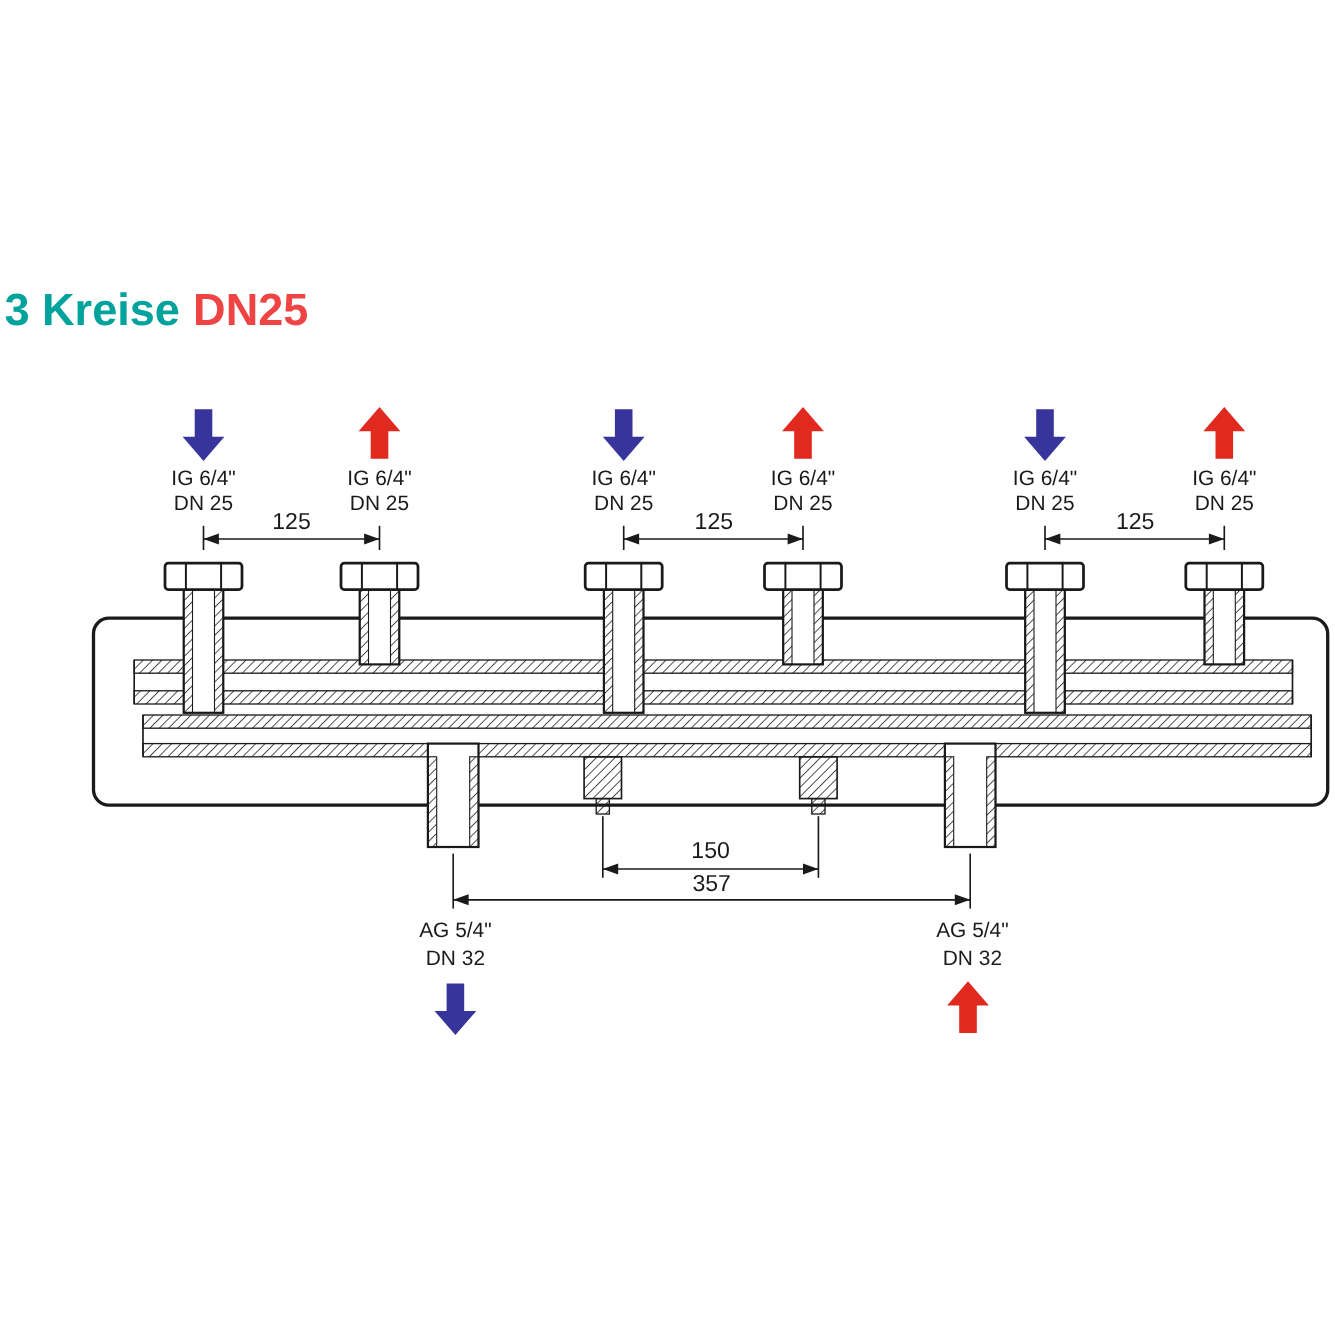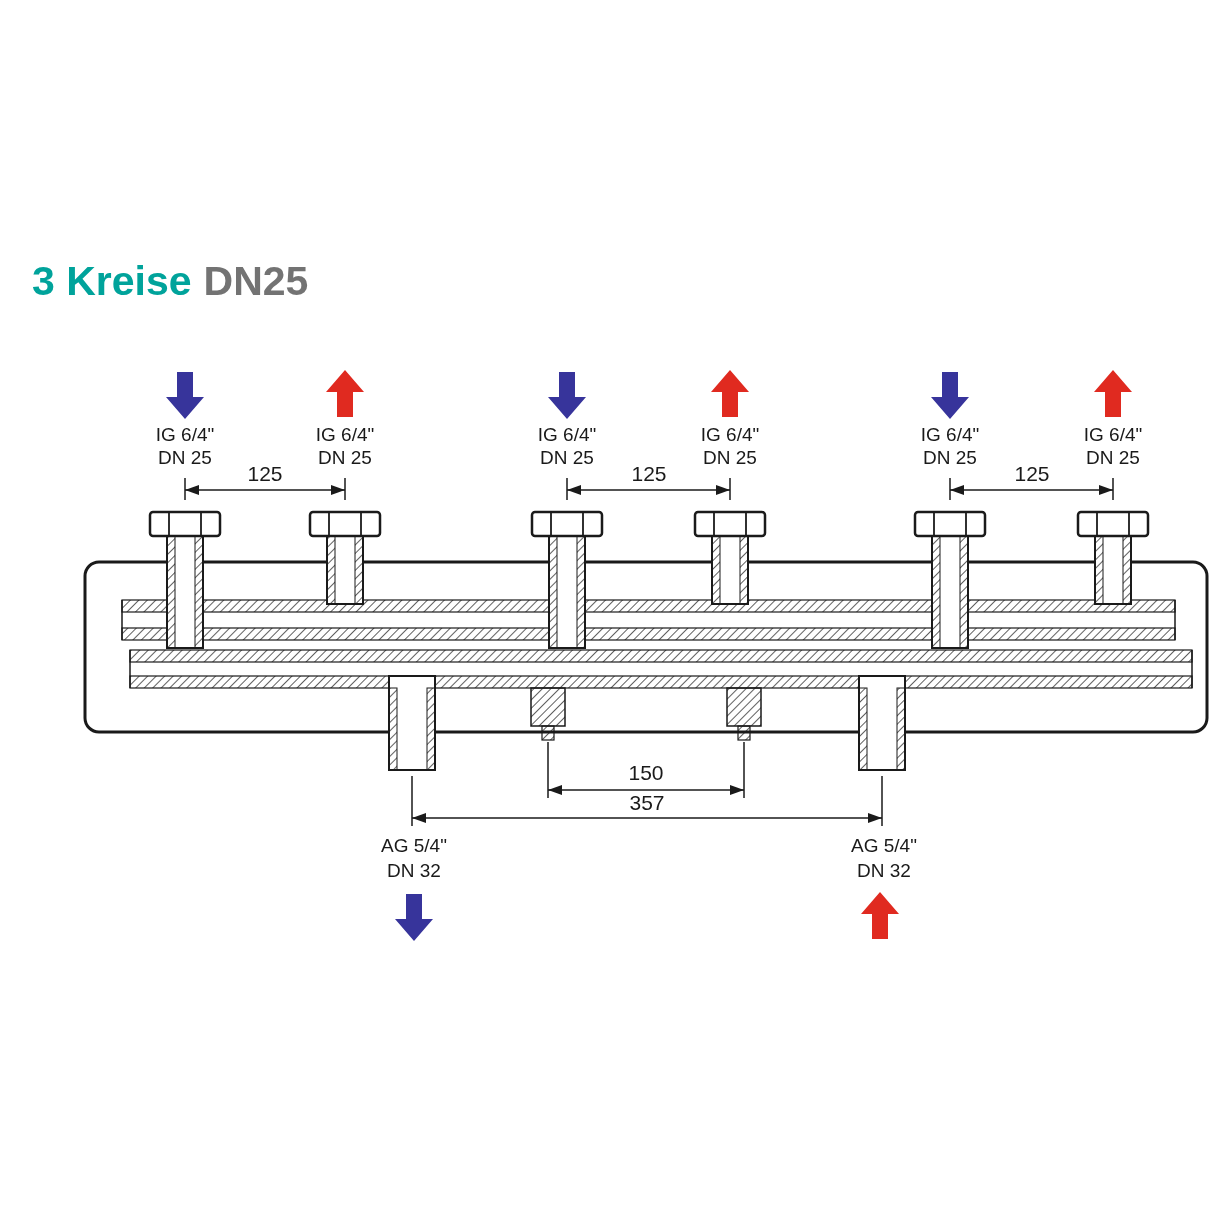--- a/index.html
+++ b/index.html
@@ -4,22 +4,22 @@
 <style>
   html,body{margin:0;padding:0;}
   body{
     width:1214px;height:1214px;background:#ffffff;
     font-family:"Liberation Sans",sans-serif;position:relative;overflow:hidden;
   }
   .title{
     position:absolute;left:4px;top:258px;
     font-size:41px;font-weight:bold;white-space:nowrap;
   }
-  .title .teal{color:#00A39B;margin-left:28px;}
-  .title .gray{color:#737373;margin-left:12px;}
+  .title .teal{color:#00A39B;}
+  .title .gray{color:#ef4444;margin-left:12px;}
   svg{position:absolute;left:0;top:0;}
   text{font-family:"Liberation Sans",sans-serif;fill:#1a1a1a;}
   .lbl{font-size:19px;}
   .dim{font-size:21px;}
 </style>
 </head>
 <body>
 
 <div class="title">
   <span class="teal">3 Kreise</span><span class="gray">DN25</span>

